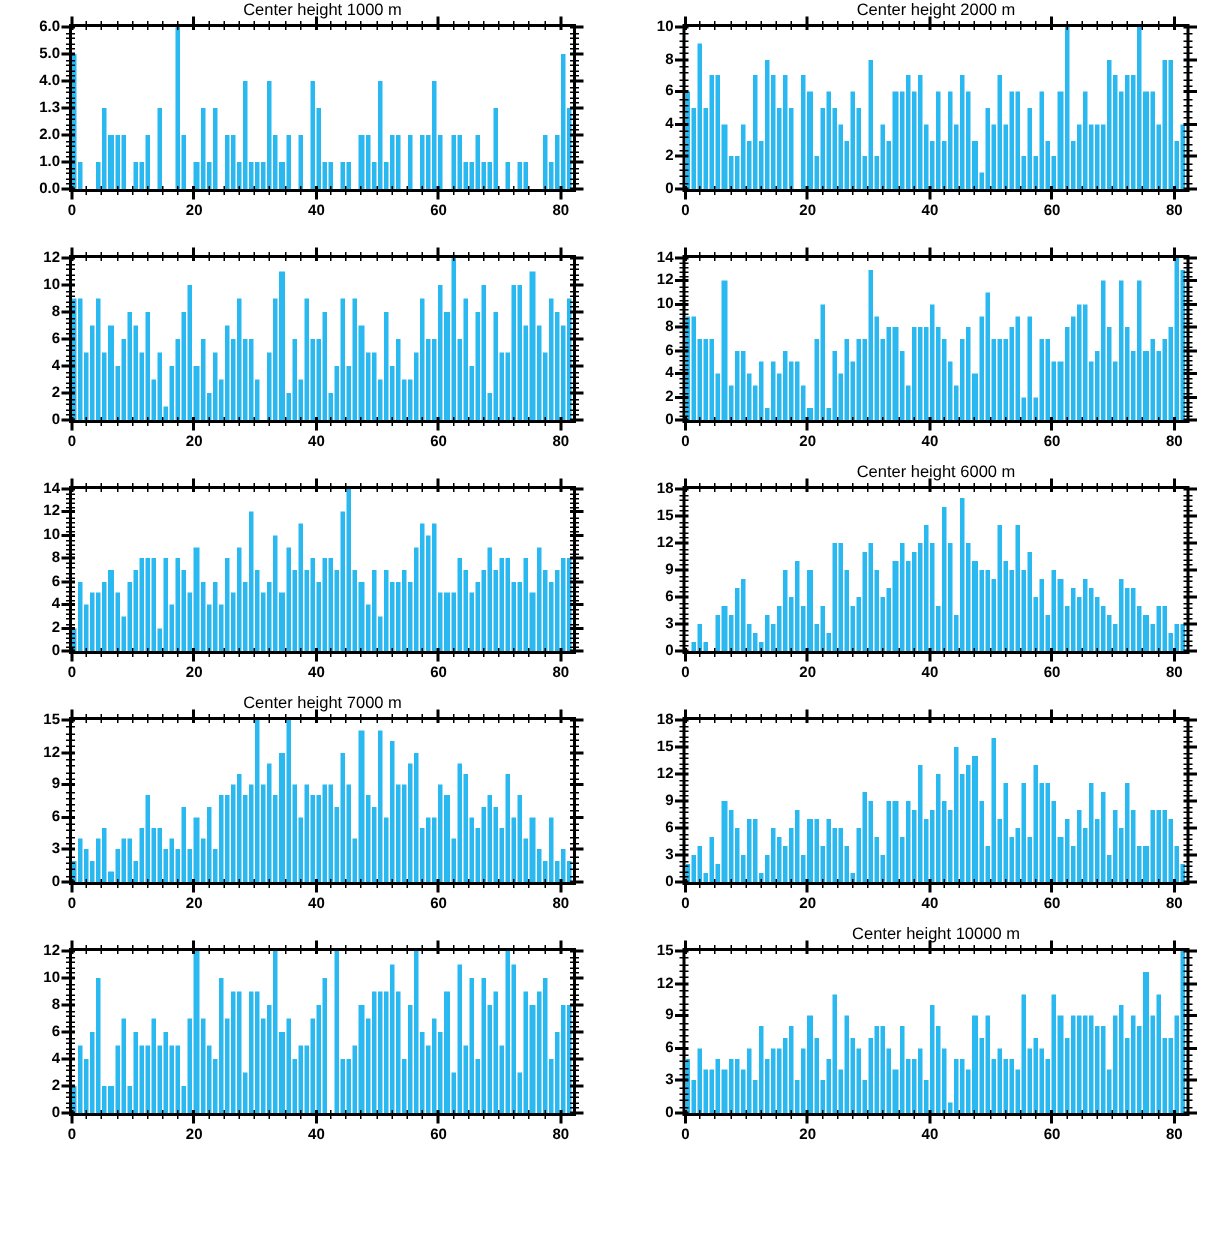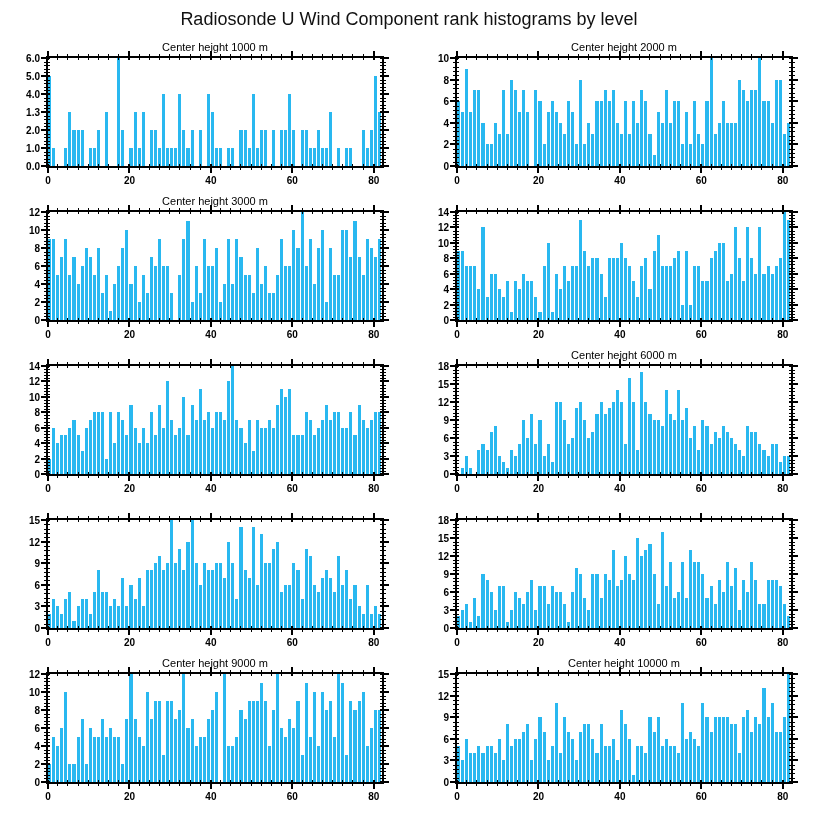--- a/index.html
+++ b/index.html
@@ -47,21 +47,20 @@
   .xlab{grid-column:2;grid-row:3;position:relative;}
   .xl{
     position:absolute;top:7px;transform:translateX(-50%);
     font-size:10px;font-weight:700;white-space:nowrap;
   }
 </style>
 </head>
 <body>
 
 <div id="page">
-  <h1 class="fig-title">Radiosonde U Wind Component rank histograms by level</h1>
   <div class="grid">
       <div class="panel">
         <div class="ptitle">Center height 1000 m</div>
         <div class="ylab">
           <div class="yl" style="bottom: calc(0% + 2px);">0.0</div>
           <div class="yl" style="bottom: calc(16.6667% + 1.33333px);">1.0</div>
           <div class="yl" style="bottom: calc(33.3333% + 0.666667px);">2.0</div>
           <div class="yl" style="bottom: calc(50% + 0px);">1.3</div>
           <div class="yl" style="bottom: calc(66.6667% - 0.666667px);">4.0</div>
           <div class="yl" style="bottom: calc(83.3333% - 1.33333px);">5.0</div>
@@ -481,21 +480,20 @@
         </div>
         <div class="xlab">
           <div class="xl" style="left: calc(0% + 2px);">0</div>
           <div class="xl" style="left: calc(24.3902% + 1.02439px);">20</div>
           <div class="xl" style="left: calc(48.7805% + 0.0487805px);">40</div>
           <div class="xl" style="left: calc(73.1707% - 0.926829px);">60</div>
           <div class="xl" style="left: calc(97.561% - 1.90244px);">80</div>
         </div>
       </div>
       <div class="panel">
-        <div class="ptitle">Center height 3000 m</div>
         <div class="ylab">
           <div class="yl" style="bottom: calc(0% + 2px);">0</div>
           <div class="yl" style="bottom: calc(16.6667% + 1.33333px);">2</div>
           <div class="yl" style="bottom: calc(33.3333% + 0.666667px);">4</div>
           <div class="yl" style="bottom: calc(50% + 0px);">6</div>
           <div class="yl" style="bottom: calc(66.6667% - 0.666667px);">8</div>
           <div class="yl" style="bottom: calc(83.3333% - 1.33333px);">10</div>
           <div class="yl" style="bottom: calc(100% - 2px);">12</div>
         </div>
         <div class="parea">
@@ -1422,20 +1420,21 @@
         </div>
         <div class="xlab">
           <div class="xl" style="left: calc(0% + 2px);">0</div>
           <div class="xl" style="left: calc(24.3902% + 1.02439px);">20</div>
           <div class="xl" style="left: calc(48.7805% + 0.0487805px);">40</div>
           <div class="xl" style="left: calc(73.1707% - 0.926829px);">60</div>
           <div class="xl" style="left: calc(97.561% - 1.90244px);">80</div>
         </div>
       </div>
       <div class="panel">
+        <div class="ptitle">Center height 7000 m</div>
         <div class="ylab">
           <div class="yl" style="bottom: calc(0% + 2px);">0</div>
           <div class="yl" style="bottom: calc(20% + 1.2px);">3</div>
           <div class="yl" style="bottom: calc(40% + 0.4px);">6</div>
           <div class="yl" style="bottom: calc(60% - 0.4px);">9</div>
           <div class="yl" style="bottom: calc(80% - 1.2px);">12</div>
           <div class="yl" style="bottom: calc(100% - 2px);">15</div>
         </div>
         <div class="parea">
           <div class="bar" style="left: 0%; width: calc(1.21951% - 1px); height: 13.3333%;"></div>
@@ -1871,21 +1870,20 @@
         </div>
         <div class="xlab">
           <div class="xl" style="left: calc(0% + 2px);">0</div>
           <div class="xl" style="left: calc(24.3902% + 1.02439px);">20</div>
           <div class="xl" style="left: calc(48.7805% + 0.0487805px);">40</div>
           <div class="xl" style="left: calc(73.1707% - 0.926829px);">60</div>
           <div class="xl" style="left: calc(97.561% - 1.90244px);">80</div>
         </div>
       </div>
       <div class="panel">
-        <div class="ptitle">Center height 9000 m</div>
         <div class="ylab">
           <div class="yl" style="bottom: calc(0% + 2px);">0</div>
           <div class="yl" style="bottom: calc(16.6667% + 1.33333px);">2</div>
           <div class="yl" style="bottom: calc(33.3333% + 0.666667px);">4</div>
           <div class="yl" style="bottom: calc(50% + 0px);">6</div>
           <div class="yl" style="bottom: calc(66.6667% - 0.666667px);">8</div>
           <div class="yl" style="bottom: calc(83.3333% - 1.33333px);">10</div>
           <div class="yl" style="bottom: calc(100% - 2px);">12</div>
         </div>
         <div class="parea">

